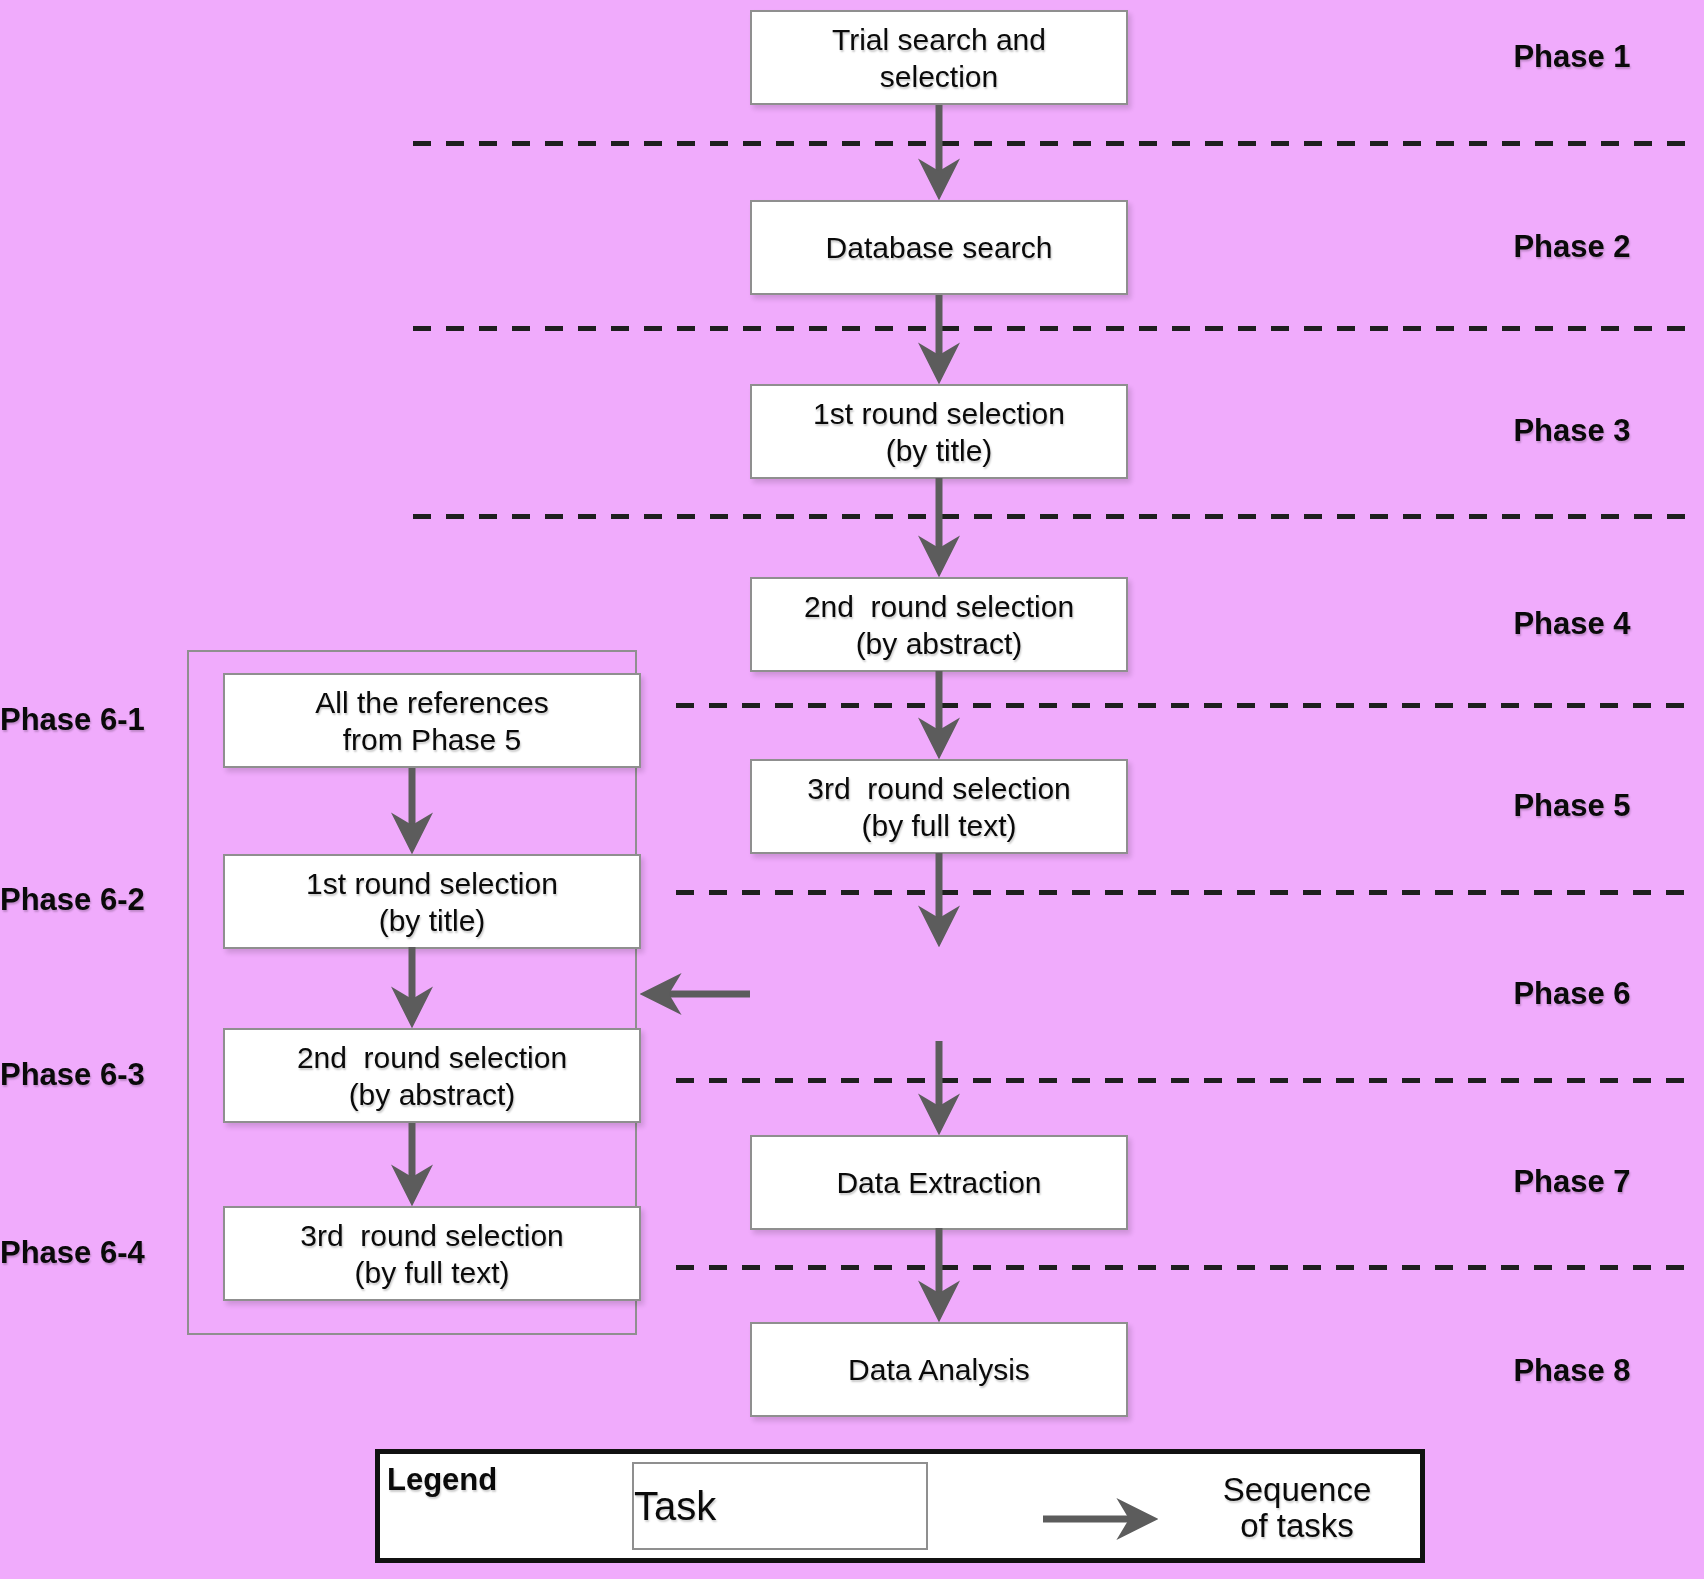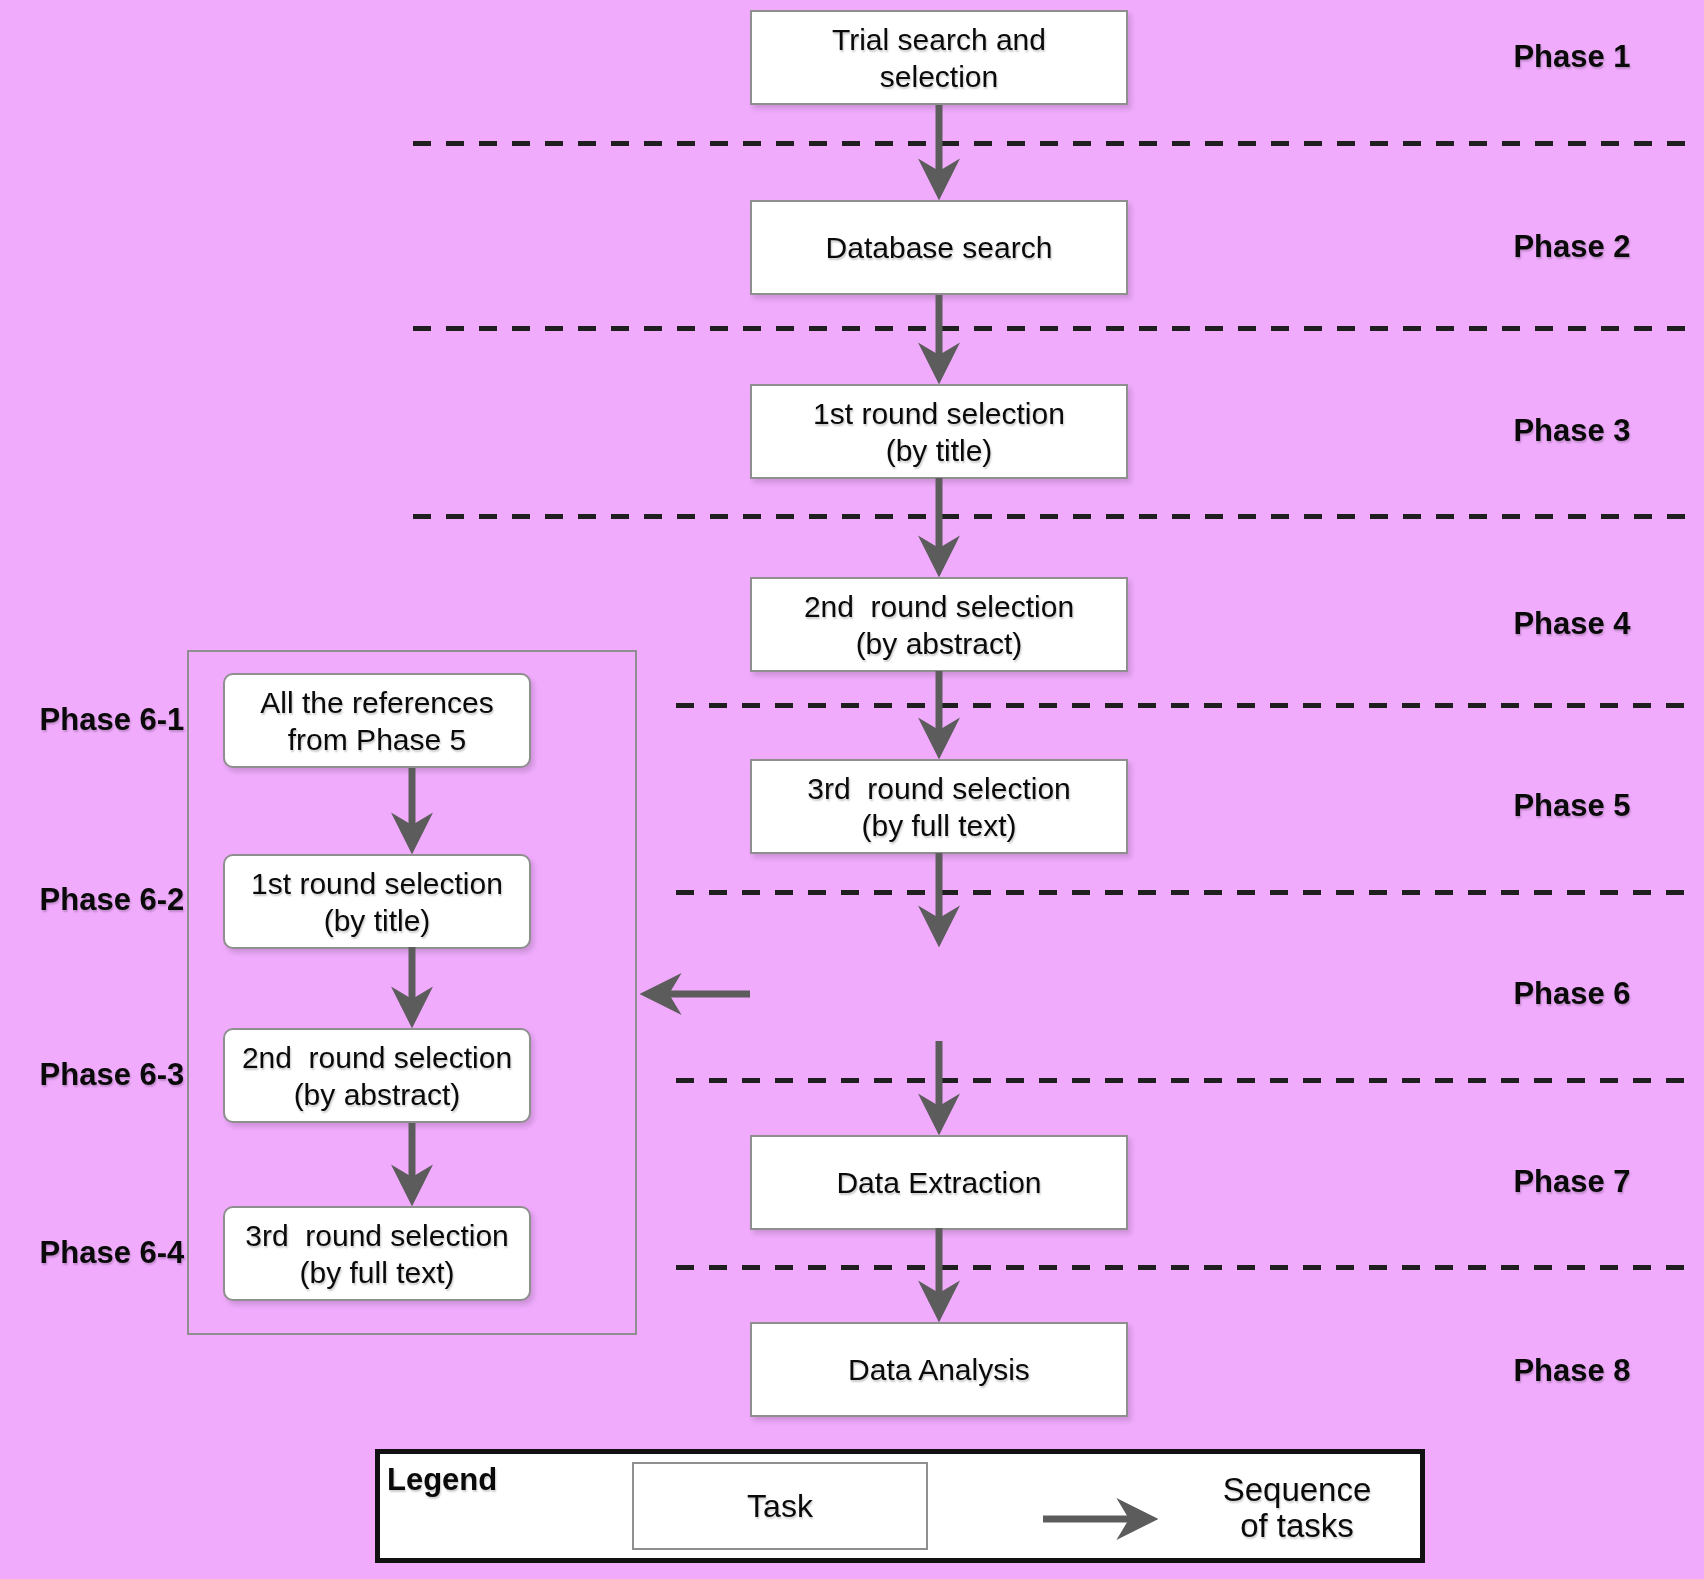--- a/index.html
+++ b/index.html
@@ -25,34 +25,33 @@
     background:var(--box-bg);
     border:2px solid var(--border-gray);
     box-sizing:border-box;
     display:flex;align-items:center;justify-content:center;
     text-align:center;
     font-size:30px;line-height:37px;
     white-space:pre-wrap;
     box-shadow:3px 4px 5px rgba(0,0,0,0.14);
     text-shadow:1px 2px 2px rgba(0,0,0,0.22);
   }
-  .sub-box{left:223px;width:308px;border-radius:10px;}
+  .sub-box{left:223px;width:418px;}
   .main-box{left:750px;}
   .phase-label{
     position:absolute;left:1452px;width:240px;height:40px;
     font-size:31px;font-weight:bold;
     text-align:center;line-height:40px;
     text-shadow:1px 2px 2px rgba(0,0,0,0.2);
   }
   .subphase-label{
     position:absolute;left:0px;width:182px;height:40px;
     font-size:31px;font-weight:bold;
-    text-align:center;line-height:40px;
+    text-align:left;line-height:40px;
     text-shadow:1px 2px 2px rgba(0,0,0,0.2);
-    padding-left:21px;
   }
   .dashed-line{
     position:absolute;height:5px;
     background:repeating-linear-gradient(to right, var(--dash-color) 0 18px, transparent 18px 33px);
   }
   .dash-a{left:413px;width:1277px;}
   .dash-b{left:676px;width:1014px;}
   #subprocess-container{
     position:absolute;left:187px;top:650px;width:450px;height:685px;
     border:2px solid var(--border-gray);
@@ -67,22 +66,22 @@
   }
   #legend-title{
     position:absolute;left:7px;top:8px;
     font-size:31px;font-weight:bold;
     text-shadow:1px 2px 2px rgba(0,0,0,0.2);
   }
   #legend-task-box{
     position:absolute;left:252px;top:8px;width:296px;height:88px;
     border:2px solid var(--border-gray);
     box-sizing:border-box;
-    display:flex;align-items:center;justify-content:center;
-    font-size:32px;
+    display:flex;align-items:center;
+    font-size:40px;
     text-shadow:1px 2px 2px rgba(0,0,0,0.2);
   }
   #legend-sequence-label{
     position:absolute;left:792px;top:18px;width:250px;
     font-size:33px;line-height:36px;text-align:center;
     white-space:pre-wrap;
     text-shadow:1px 2px 2px rgba(0,0,0,0.2);
   }
   #arrow-layer{
     position:absolute;left:0;top:0;width:1704px;height:1579px;

